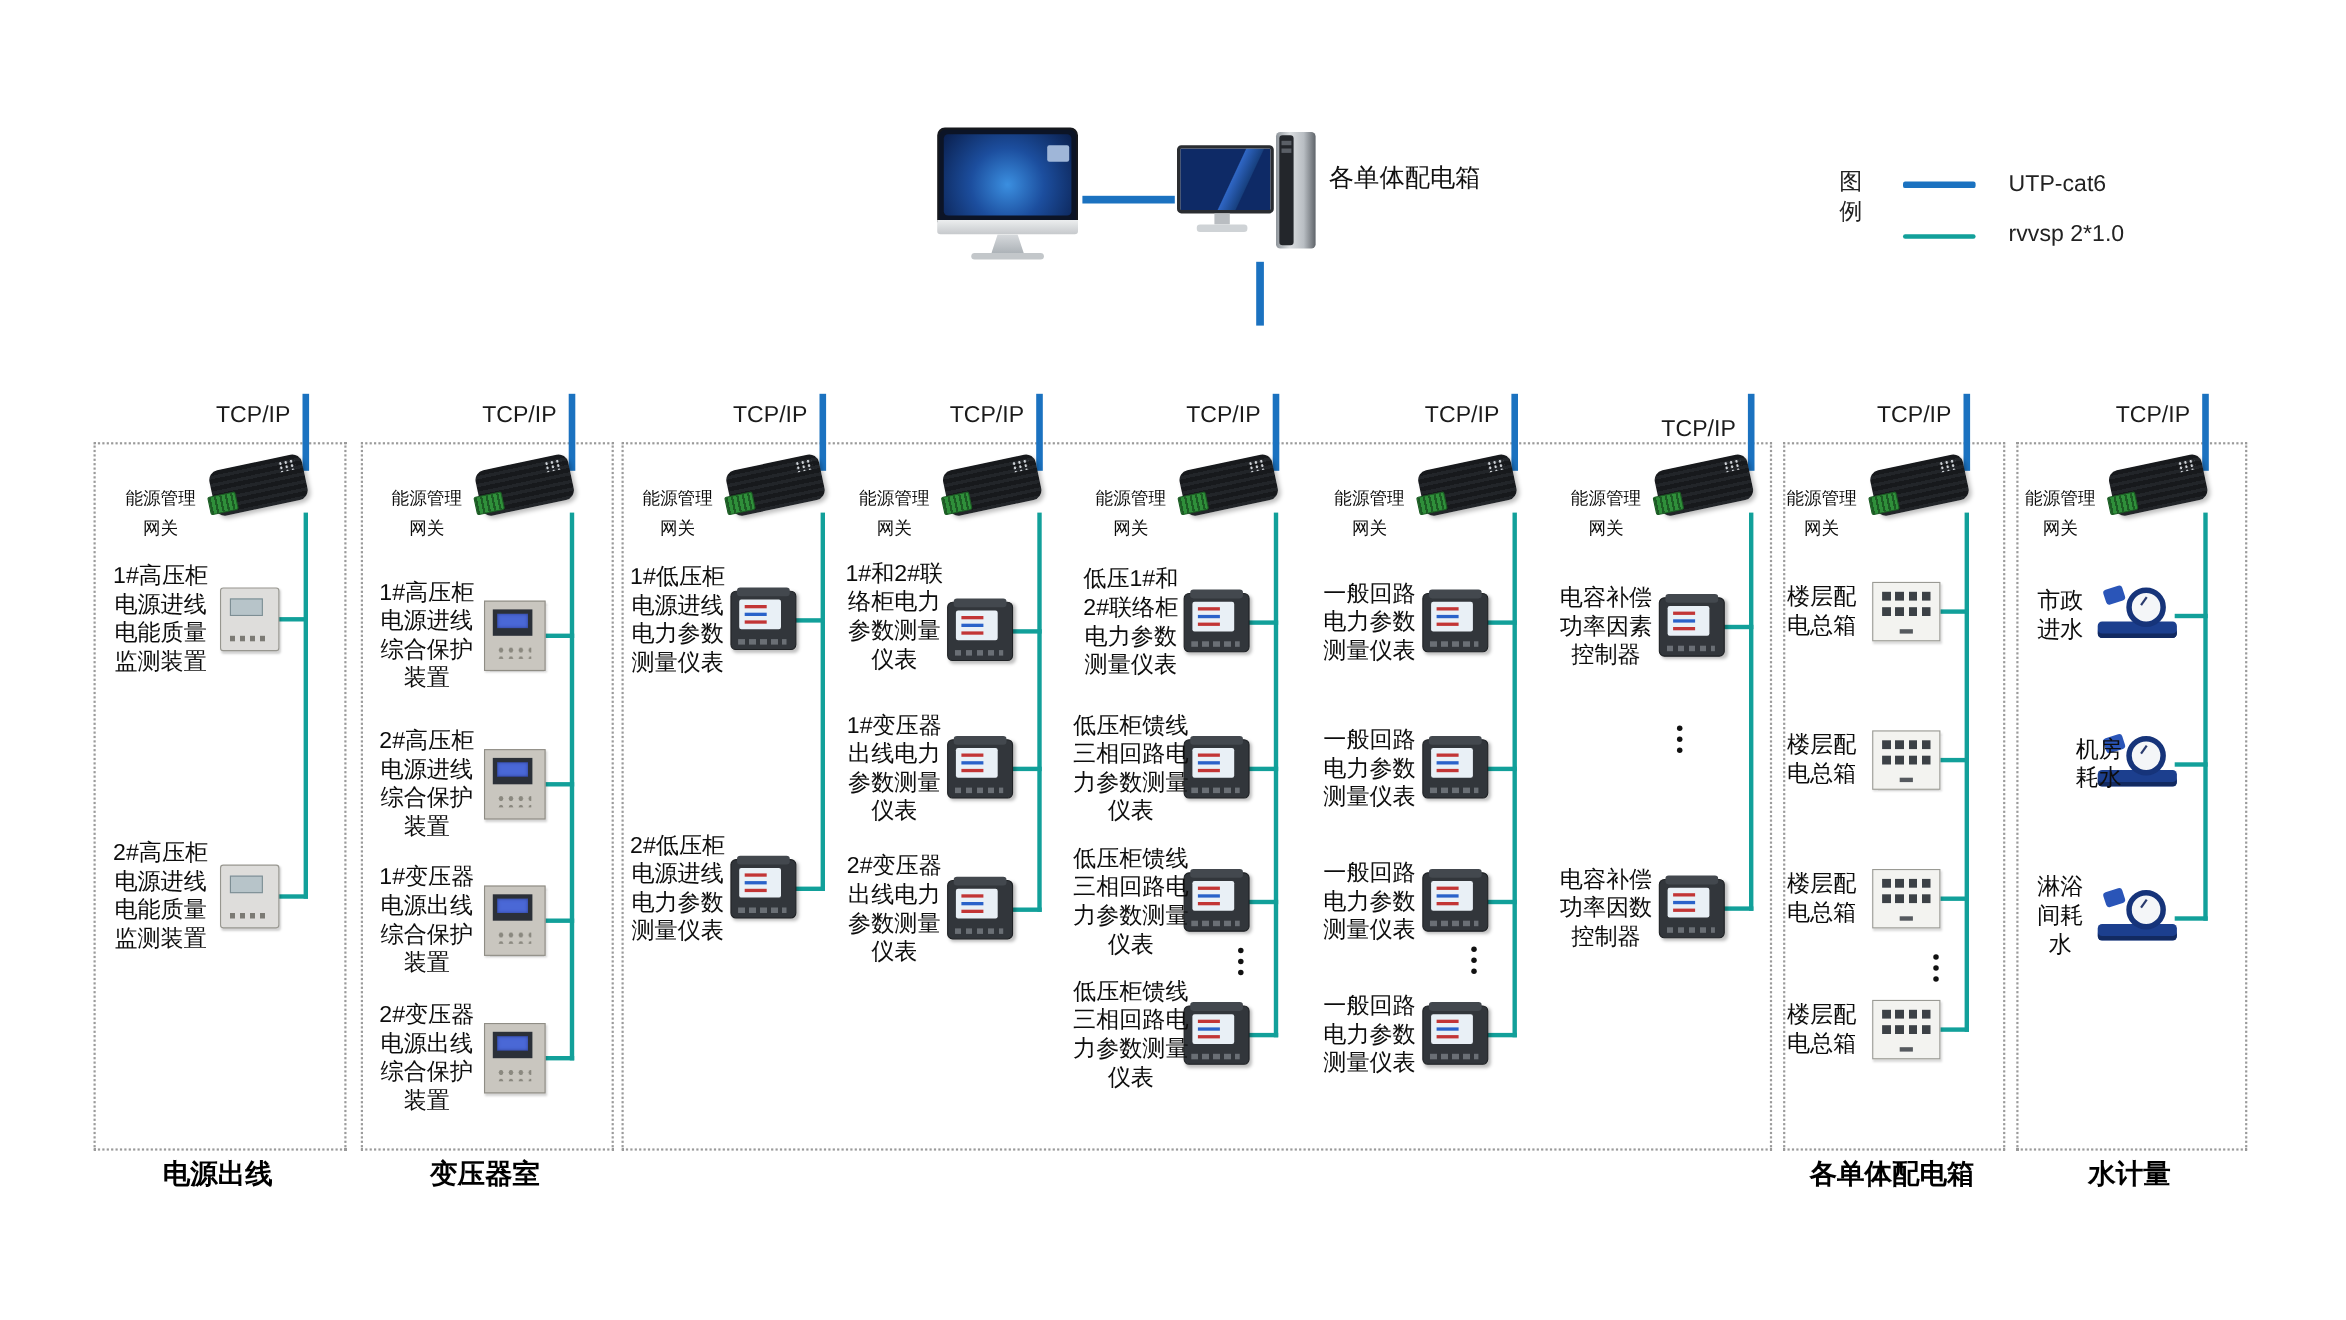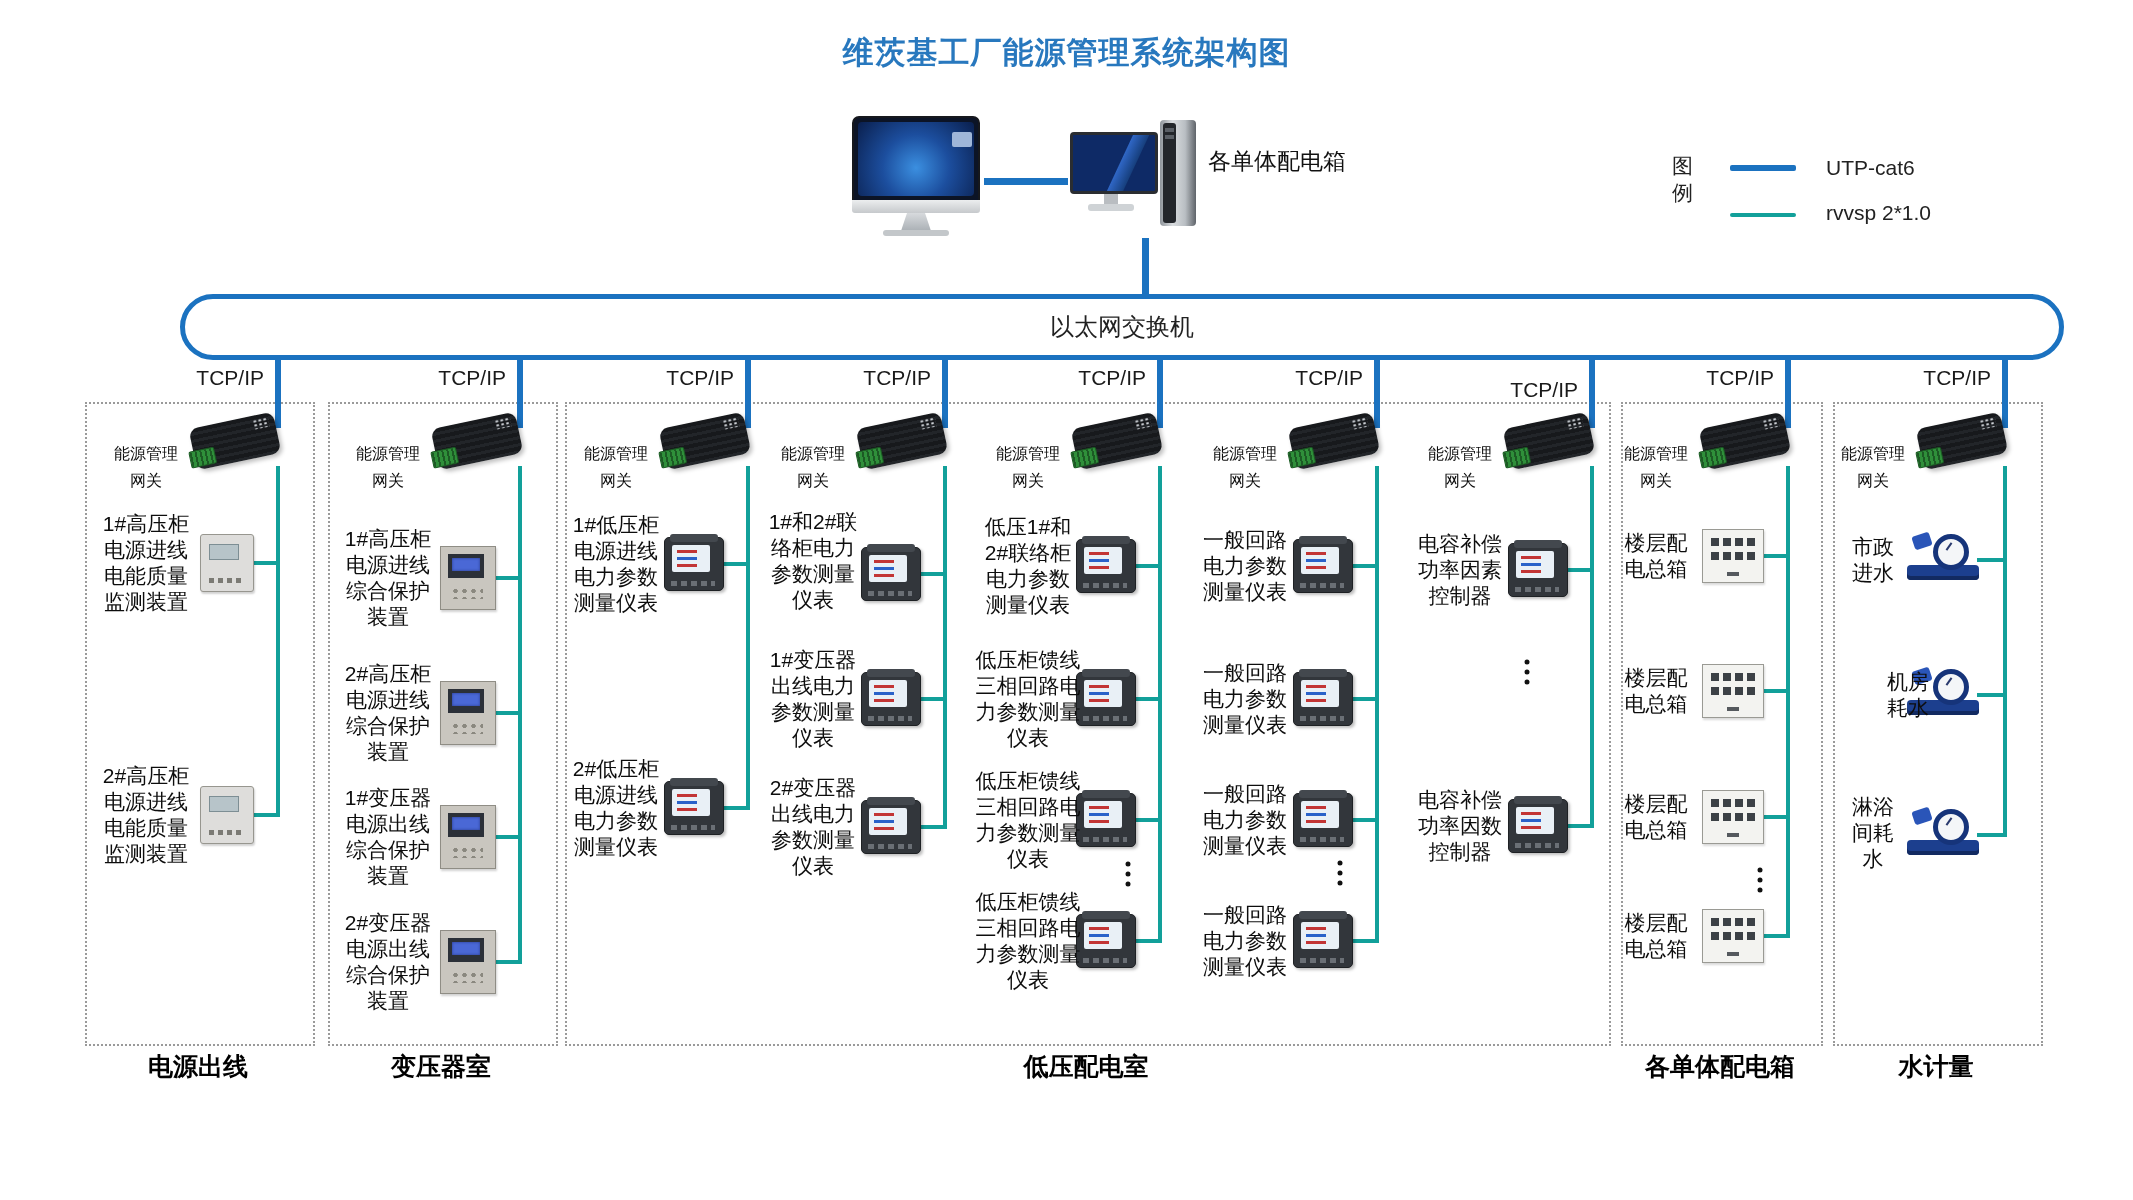--- a/index.html
+++ b/index.html
@@ -92,21 +92,20 @@
      background:linear-gradient(90deg,#8f959b 0,#dadde0 35%,#b9bec3 70%,#5f646a 100%);}
   .pc-front{position:absolute;left:93px;top:3px;width:13px;height:100px;background:#23262b;border-radius:3px;}
   .pc-drive{position:absolute;left:95px;top:8px;width:9px;height:4px;background:#5a5f66;box-shadow:0 7px 0 #5a5f66;}
   #ws-label{font-size:23px;color:#111;}
 </style>
 </head>
 <body>
 
 <div id="canvas">
 
-  <div class="abs" id="title">维茨基工厂能源管理系统架构图</div>
 
   <div class="abs imac">
     <div class="imac-screen">
       <div class="imac-content"></div>
       <div class="imac-panel"></div>
     </div>
     <div class="imac-chin"></div>
     <div class="imac-stand"></div>
     <div class="imac-base"></div>
   </div>
@@ -122,23 +121,20 @@
   <div class="abs" id="ws-label" style="left:1208px;top:146px;">各单体配电箱</div>
   <div class="abs line" style="left:1142px;top:238px;width:7px;height:58px;"></div>
 
   <div class="abs legend-title" style="left:1672px;top:152px;">图
 例</div>
   <div class="abs legend-line" style="left:1730px;top:165px;width:66px;height:6px;background:#1b72c0;"></div>
   <div class="abs legend-label" style="left:1826px;top:156px;">UTP-cat6</div>
   <div class="abs legend-line" style="left:1730px;top:213px;width:66px;height:4px;background:#12a09a;"></div>
   <div class="abs legend-label" style="left:1826px;top:201px;">rvvsp 2*1.0</div>
 
-  <div class="abs" id="switch-bar">
-    <span>以太网交换机</span>
-  </div>
 
   <div class="abs" id="diagram" style="left:0;top:0;width:100%;height:100%;">
       <div class="abs zone-box" style="left: 85px; top: 402px; width: 226px; height: 640px;"></div>
       <div class="abs zone-label" style="left: 85px; top: 1050px; width: 226px;">电源出线</div>
       <div class="abs tcp-label" style="left: 120px; top: 366px; width: 144px;">TCP/IP</div>
       <div class="abs line" style="left: 275px; top: 358px; width: 6px; height: 70px;"></div>
       <div class="abs gwfig" style="left: 186px; top: 414px; width: 96px; height: 60px;">
         <div class="gw-body">
           <div class="gw-term"></div>
           <div class="gw-dots"></div>
@@ -216,21 +212,20 @@
         <div class="relay-panel">
           <div class="relay-lcd"></div>
         </div>
         <div class="relay-keys"></div>
       </div>
       <div class="abs dev-label" style="left: 332px; top: 962px; width: 112px;">2#变压器
 电源出线
 综合保护
 装置</div>
       <div class="abs zone-box" style="left: 565px; top: 402px; width: 1042px; height: 640px;"></div>
-      <div class="abs zone-label" style="left: 565px; top: 1050px; width: 1042px;">低压配电室</div>
       <div class="abs tcp-label" style="left: 590px; top: 366px; width: 144px;">TCP/IP</div>
       <div class="abs line" style="left: 745px; top: 358px; width: 6px; height: 70px;"></div>
       <div class="abs gwfig" style="left: 656px; top: 414px; width: 96px; height: 60px;">
         <div class="gw-body">
           <div class="gw-term"></div>
           <div class="gw-dots"></div>
         </div>
       </div>
       <div class="abs gw-label" style="left: 560px; top: 440px; width: 112px;">能源管理
 网关</div>

